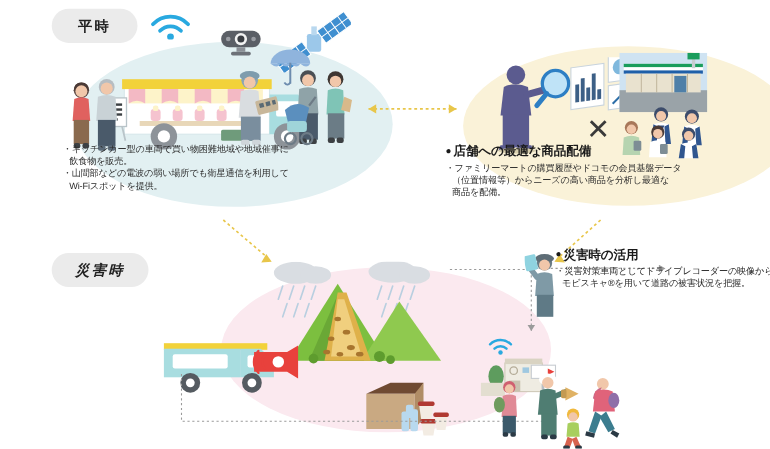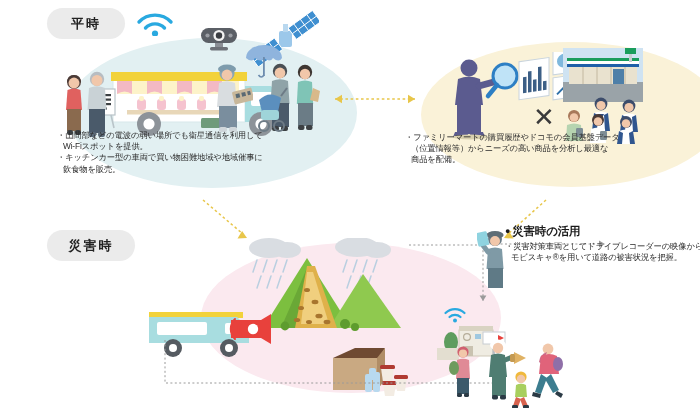--- a/index.html
+++ b/index.html
@@ -232,24 +232,24 @@
       <path d="M2 40 q10 -10 22 -2 l-3 14 h-16 z" fill="#5b8fbe"></path>
       <rect x="4" y="50" width="18" height="10" rx="3" fill="#9fd4d9"></rect>
       <path d="M24 36 l6 -8" stroke="#6d7b86" stroke-width="2" fill="none"></path>
       <circle cx="7" cy="66" r="5" fill="none" stroke="#6d7b86" stroke-width="2"></circle>
       <circle cx="22" cy="66" r="5" fill="none" stroke="#6d7b86" stroke-width="2"></circle>
     </g>
   </svg>
 
   <div class="abs" style="left:18px; top:128px; width:250px;">
     <div class="body-list">
+      <div class="body-item">キッチンカー型の車両で買い物困難地域や地域催事に
+飲食物を販売。</div>
       <div class="body-item">山間部などの電波の弱い場所でも衛星通信を利用して
 Wi-Fiスポットを提供。</div>
-      <div class="body-item">キッチンカー型の車両で買い物困難地域や地域催事に
-飲食物を販売。</div>
     </div>
   </div>
 
   <div class="abs blob blob-cream" style="left:382px; top:42px; width:300px; height:145px;"></div>
 
   <svg class="abs" style="left:404px; top:56px;" width="80" height="84" viewBox="0 0 80 84">
     <g fill="#5b5b8f">
       <circle cx="26" cy="12" r="8.5"></circle>
       <path d="M15 23 q11 -5 22 0 l3 26 h-28 z"></path>
       <rect x="14" y="48" width="24" height="30"></rect>
@@ -341,20 +341,21 @@
       <g transform="translate(54,18)">
         <circle cx="9" cy="8" r="6" fill="#3c4c6b"></circle>
           <circle cx="9" cy="9.5" r="4.3" fill="#f1c7aa"></circle>
         <path d="M2 17 q7 -3 14 0 l1 13 h-16 z" fill="#ffffff"></path>
         <path d="M2 17 l-2 13 h5 l1 -11 z M16 17 l2 13 h-5 l-1 -11 z" fill="#30568f"></path>
       </g>
     </g>
   </svg>
 
   <div class="abs" style="left:366px; top:130px; width:270px;">
+    <div class="head-line">店舗への最適な商品配備</div>
     <div class="body-list">
       <div class="body-item">ファミリーマートの購買履歴やドコモの会員基盤データ
 （位置情報等）からニーズの高い商品を分析し最適な
 商品を配備。</div>
     </div>
   </div>
 
   <svg class="abs arw" style="left:288px; top:92px;" width="96" height="14" viewBox="0 0 96 14">
     <line x1="8" y1="7" x2="88" y2="7" stroke="#e8c64a" stroke-width="1.5" stroke-dasharray="2.6 2.6"></line>
     <path d="M8 7 l7 -4.2 v8.4 z" fill="#e8c64a"></path>
@@ -366,21 +367,21 @@
     <path d="M48 42 l-9.5 0.6 l4.6 -7.6 z" fill="#e8c64a"></path>
   </svg>
 
   <svg class="abs arw" style="left:455px; top:196px;" width="60" height="50" viewBox="0 0 60 50">
     <line x1="52" y1="4" x2="14" y2="38" stroke="#e8c64a" stroke-width="1.5" stroke-dasharray="2.6 2.6"></line>
     <path d="M10 42 l9.5 0.6 l-4.6 -7.6 z" fill="#e8c64a"></path>
   </svg>
 
   <div class="abs blob blob-pink" style="left:162px; top:243px; width:300px; height:150px;"></div>
 
-  <div class="abs phase-badge" style="left:8px; top:230px; width:88px; height:31px;">災害時</div>
+  <div class="abs phase-badge" style="left:8px; top:230px; width:88px; height:31px;font-style:italic;">災害時</div>
 
   <svg class="abs" style="left:196px; top:238px;" width="170" height="70" viewBox="0 0 170 70">
     <g fill="#d9dde2">
       <ellipse cx="34" cy="10" rx="20" ry="10"></ellipse>
         <ellipse cx="52" cy="12" rx="14" ry="8"></ellipse>
       <ellipse cx="122" cy="9" rx="22" ry="10"></ellipse>
         <ellipse cx="142" cy="12" rx="14" ry="8"></ellipse>
     </g>
     <g stroke="#b9cfe0" stroke-width="1.5" stroke-linecap="round">
       <line x1="22" y1="22" x2="18" y2="34"></line>

